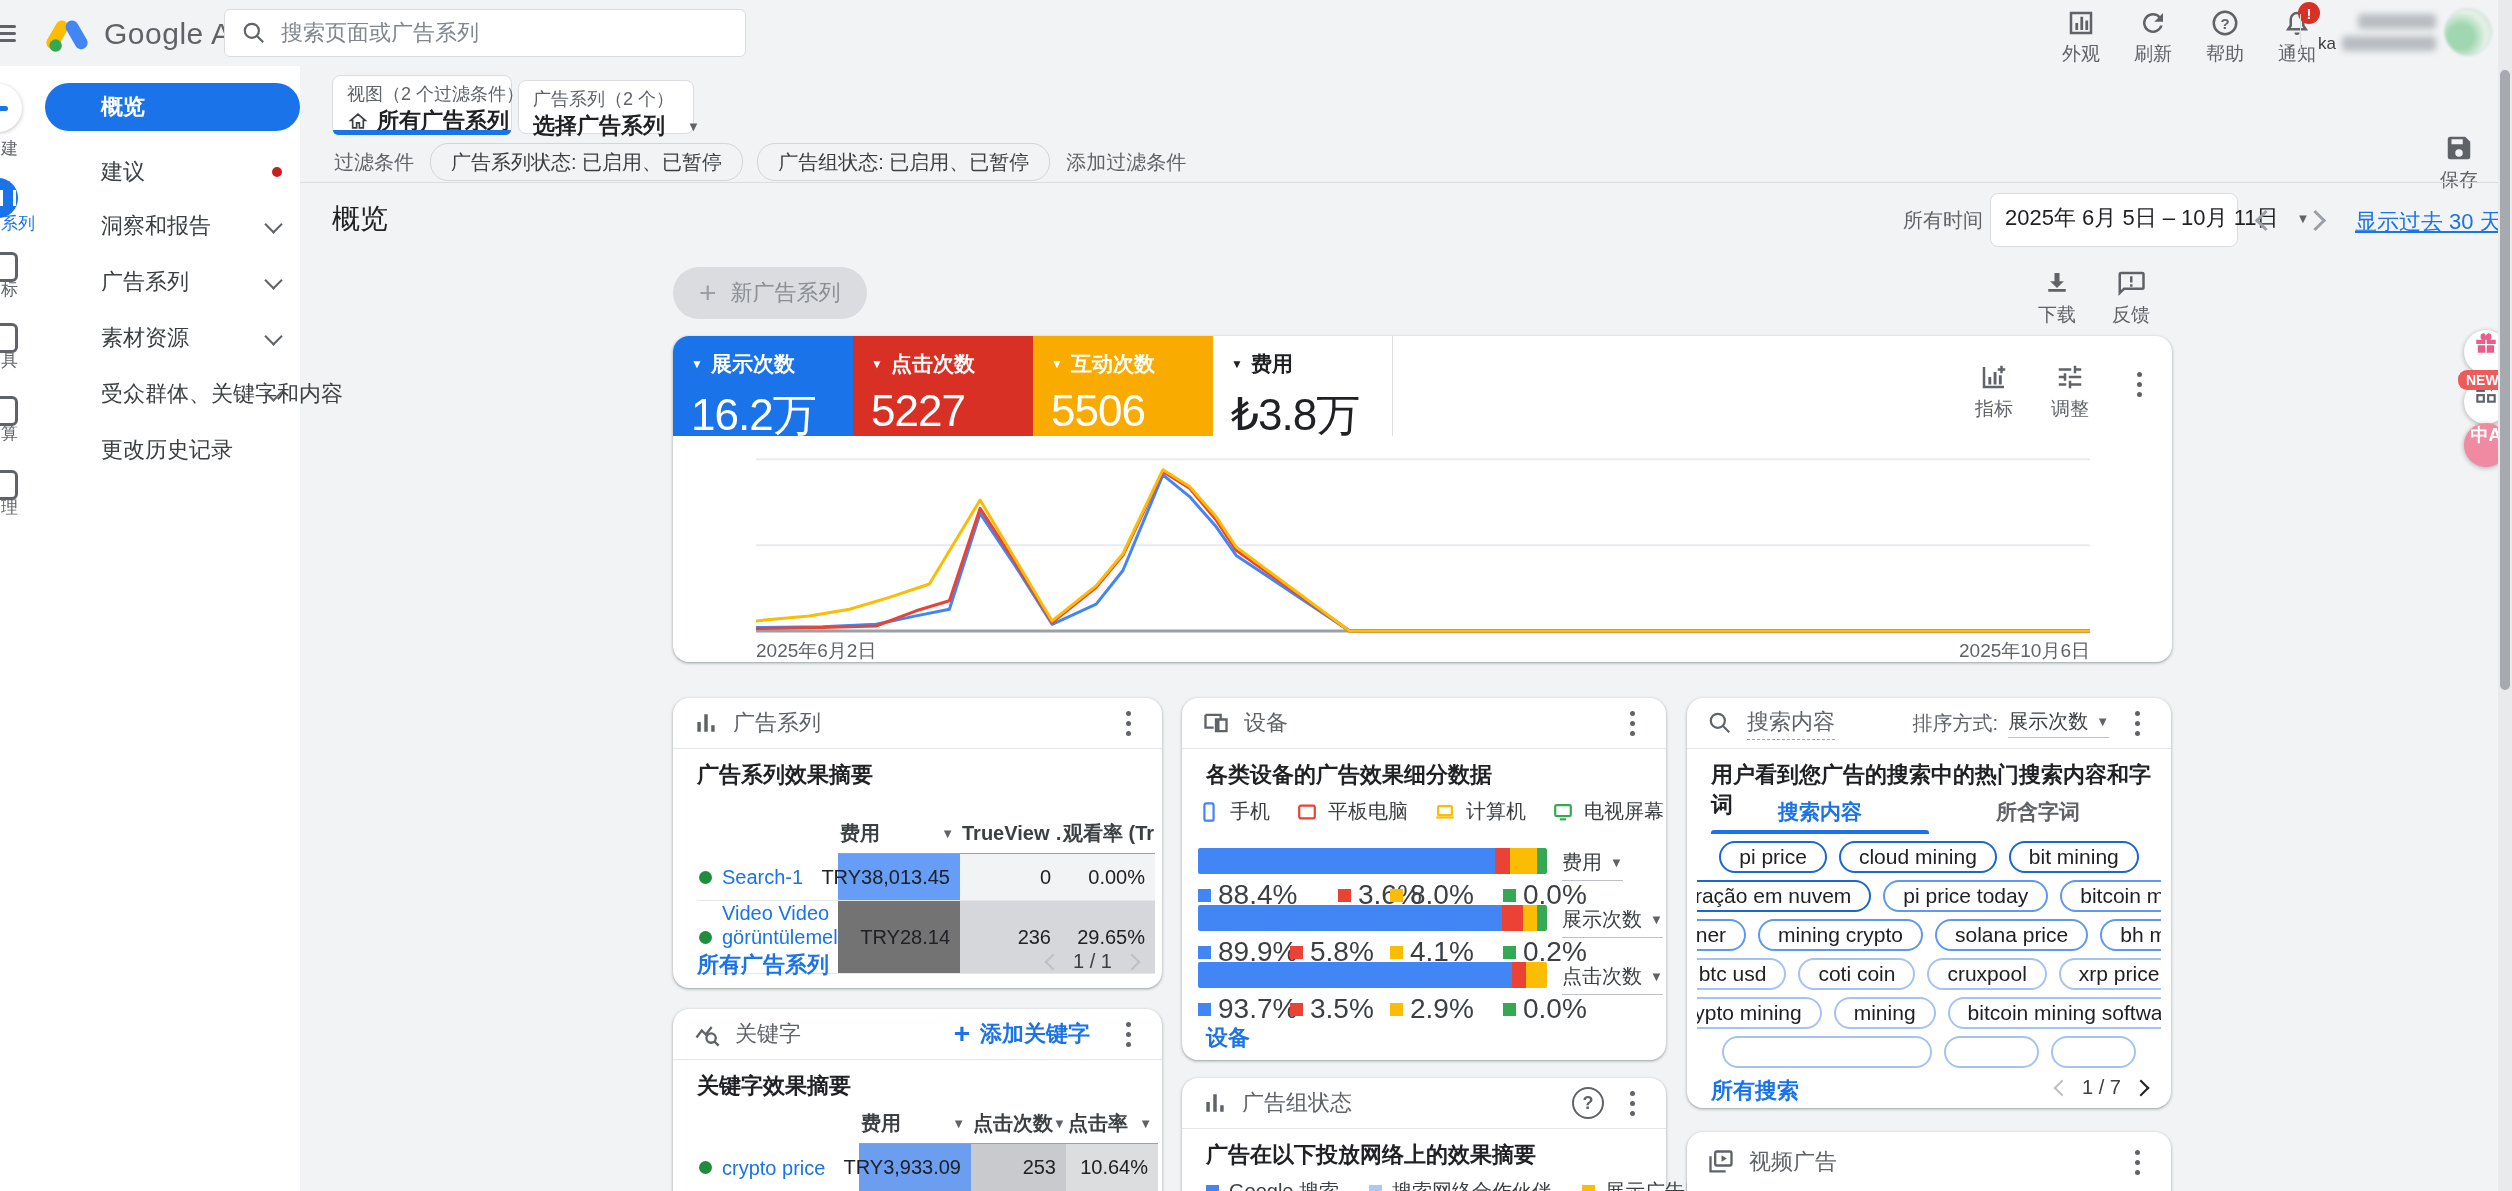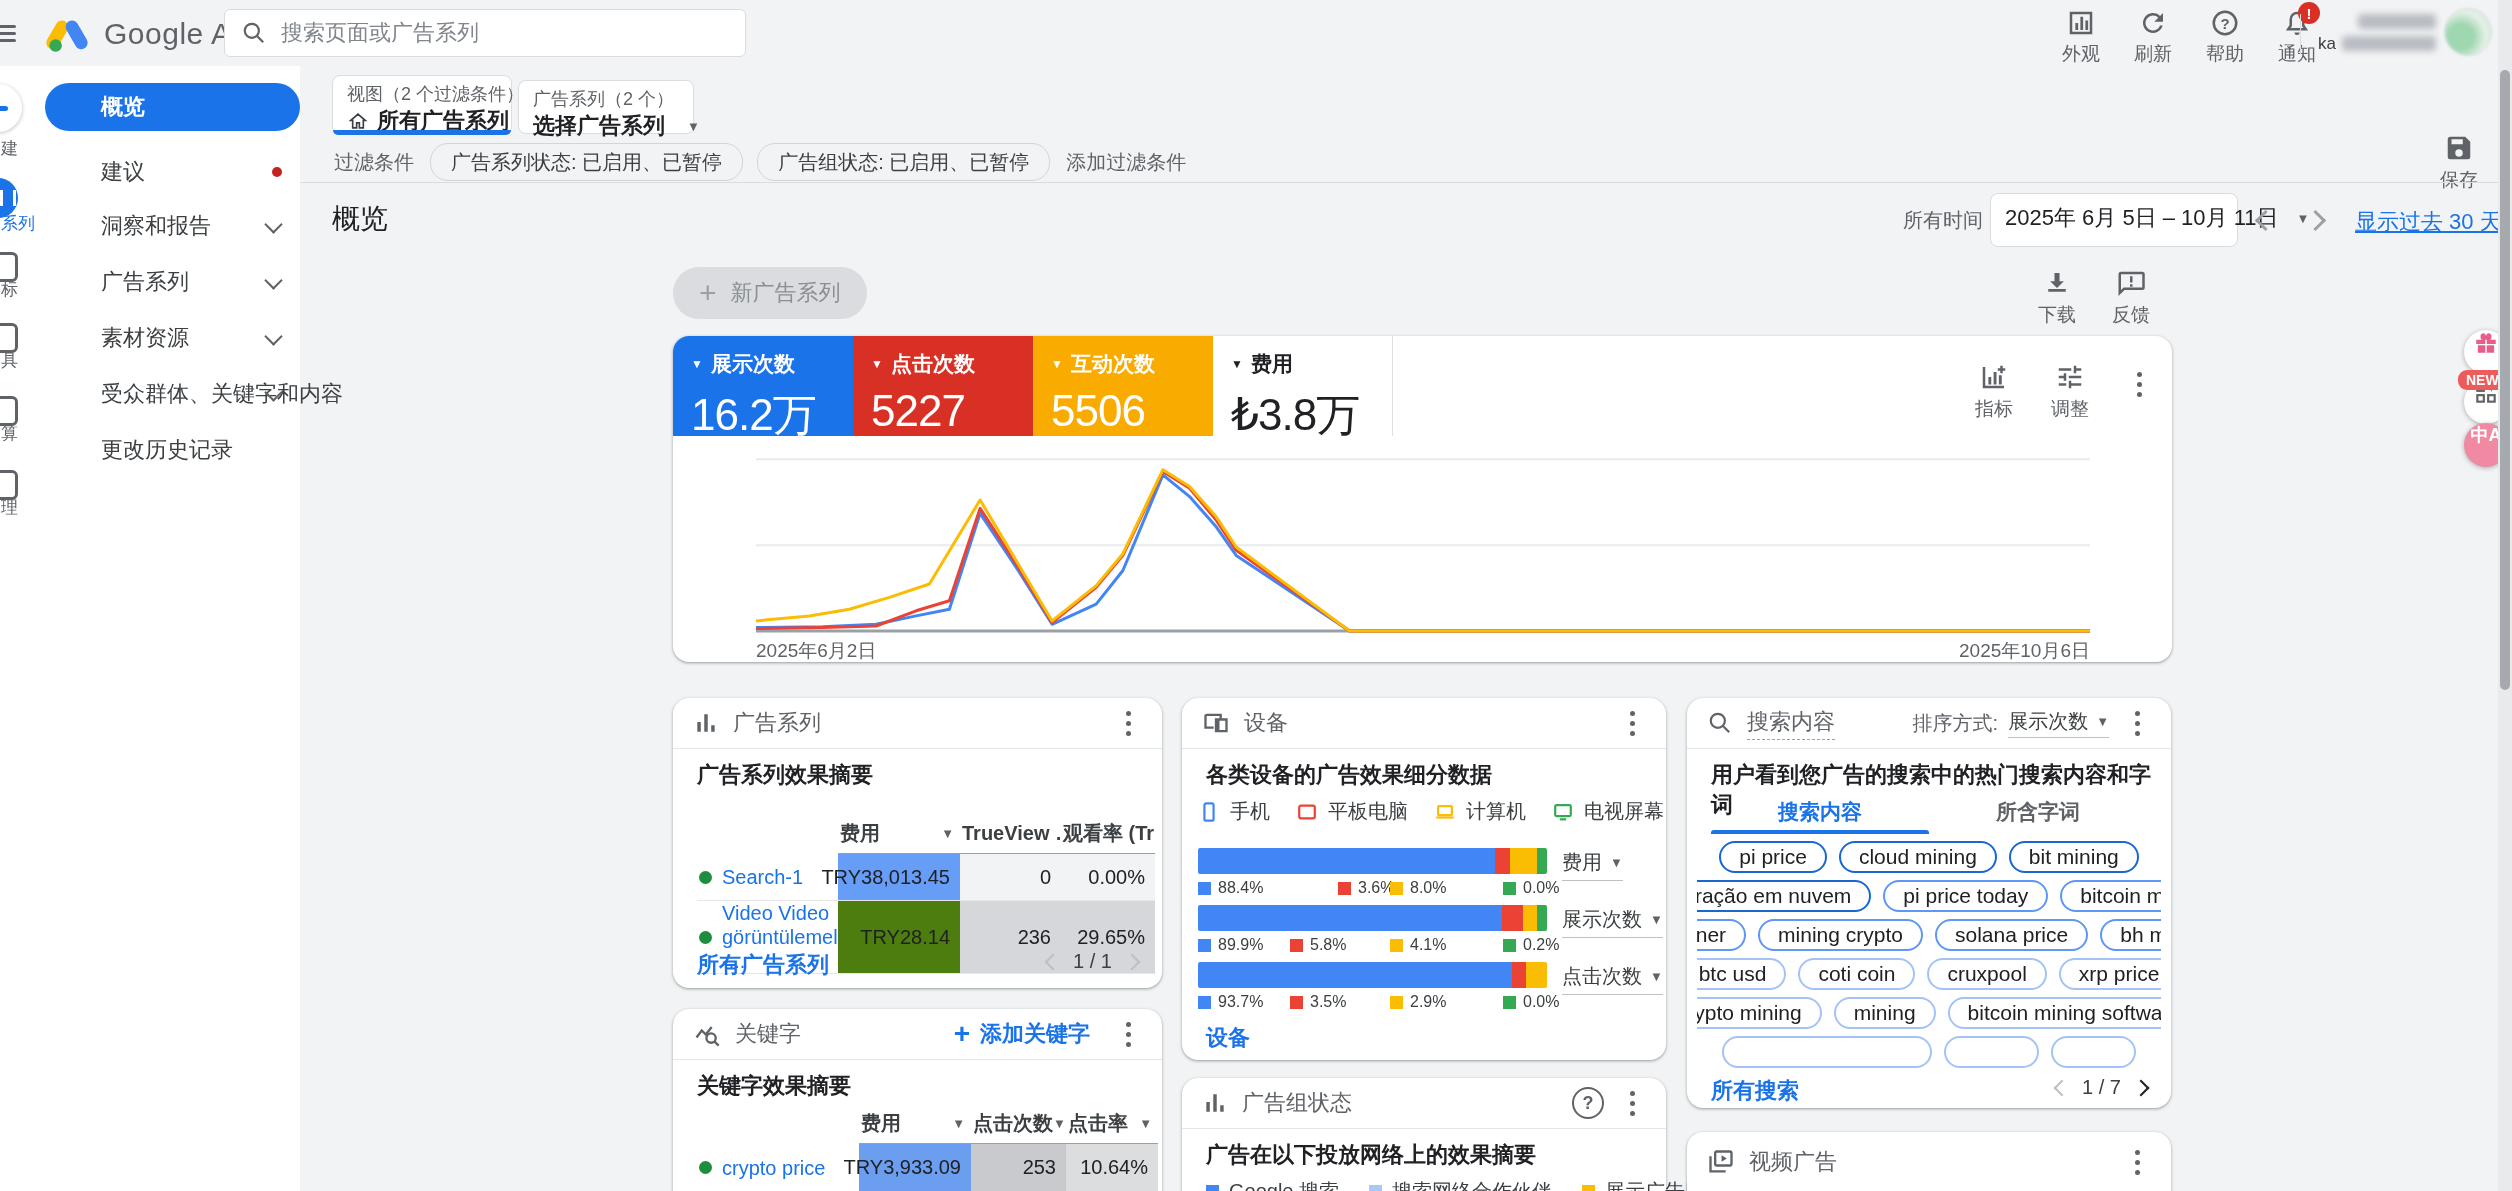--- a/index.html
+++ b/index.html
@@ -137,21 +137,21 @@
   #networks-card{left:1182px;top:1078px;width:484px;height:190px;}
   #video-card{left:1687px;top:1132px;width:484px;height:130px;}
 
   
   #devices-legend{position:absolute;left:16px;top:100px;display:flex;gap:26px;align-items:center;}
   .dlegend{display:flex;align-items:center;gap:10px;font-size:20px;color:#3c4043;}
   #devices-bars{position:absolute;left:16px;top:150px;width:452px;}
   .bar-row{position:relative;height:57px;}
   .sbar{position:absolute;left:0;top:0;width:349px;height:26px;display:flex;border-radius:2px;overflow:hidden;cursor:pointer;}
   .sbar i{height:100%;}
-  .pct-row{position:absolute;left:0;top:31px;width:360px;height:22px;font-size:16px;color:#3c4043;}
+  .pct-row{position:absolute;left:0;top:31px;width:360px;height:22px;font-size:28px;color:#3c4043;}
   .pct{position:absolute;display:flex;align-items:center;gap:7px;}
   .sq{width:13px;height:13px;flex:none;}
   .bar-metric{position:absolute;left:364px;top:1px;font-size:20px;color:#3c4043;display:flex;gap:8px;align-items:center;
     border-bottom:1px solid #bdc1c6;padding-bottom:4px;cursor:pointer;white-space:nowrap;}
 
   
   #search-tabs{position:absolute;left:24px;top:92px;width:436px;display:flex;}
   .stab{flex:1;text-align:center;font-size:21px;padding:8px 0 14px;cursor:pointer;color:#5f6368;font-weight:bold;}
   .stab.active{color:#1a73e8;}
   #tab-underline{position:absolute;left:24px;top:132px;width:218px;height:4px;background:#1a73e8;border-radius:3px 3px 0 0;}
@@ -492,21 +492,21 @@
         <span class="gdot"></span>
         <a class="name-link link">Search-1</a>
       </div>
       <div class="td num row-border" style="background: rgb(102, 157, 246);">TRY38,013.45</div>
       <div class="td num row-border" style="background: rgb(241, 243, 244);">0</div>
       <div class="td num row-border" style="background: rgb(241, 243, 244);">0.00%</div>
       <div class="td row-border" style="min-height: 46px;">
         <span class="gdot"></span>
         <a class="name-link link">Video Video görüntülemeleri -...</a>
       </div>
-      <div class="td num row-border" style="background: #4d7c0f; padding-left: 37px;">TRY28.14</div>
+      <div class="td num row-border" style="background: #737373; padding-left: 37px;">TRY28.14</div>
       <div class="td num row-border" style="background: rgb(213, 215, 218);">236</div>
       <div class="td num row-border" style="background: rgb(213, 215, 218);">29.65%</div>
     </div>
   <a class="card-footer-link link" style="top:252px">所有广告系列</a>
   <div class="pagination" style="right:24px;top:252px">
     <span class="pg-chev left"></span>
     <span>1 / 1</span>
     <span class="pg-chev right"></span>
   </div>
 </div>

